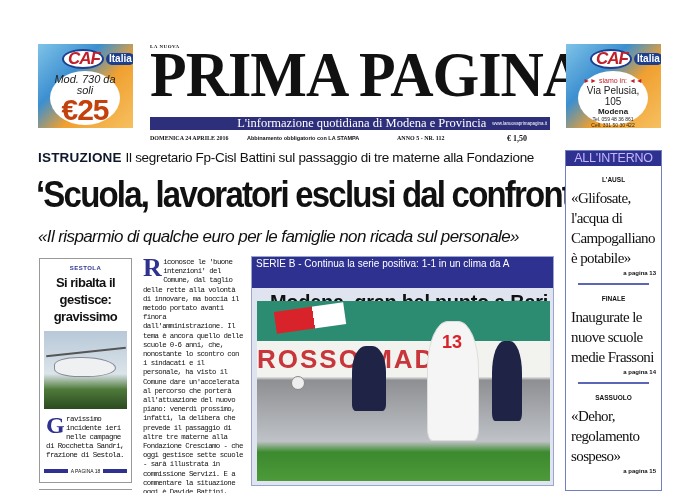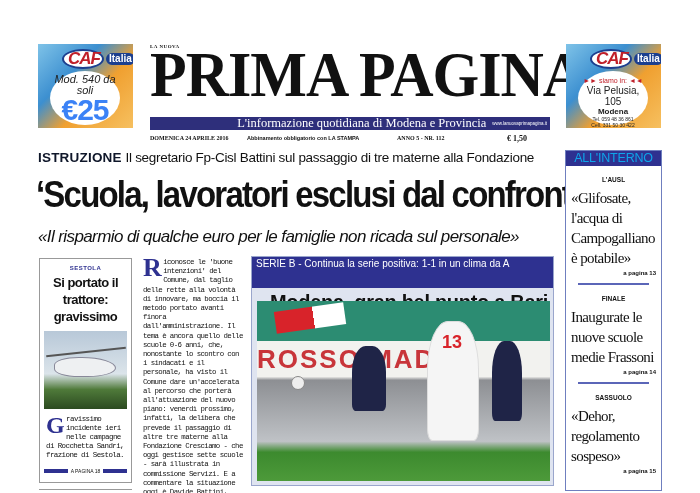--- a/index.html
+++ b/index.html
@@ -14,21 +14,21 @@
   .ad .caf { position: absolute; left: 24px; top: 4px; width: 84px; height: 22px; }
   .ad .caf-oval { position: absolute; left: 0; top: 1px; width: 42px; height: 20px; border-radius: 50%;
         background: #fff; border: 2px solid #1c3f8f; }
   .ad .caf-text { position: absolute; left: 6px; top: 1px; font-family: "Liberation Sans", sans-serif;
         font-weight: 900; font-size: 17px; color: #c0202a; letter-spacing: -1px; font-style: italic; }
   .ad .caf-italia { position: absolute; left: 44px; top: 5px; background: #1c3f8f; color: #fff;
         font-size: 10px; font-weight: 700; padding: 0 3px; line-height: 12px; border-radius: 6px; }
   .ad .circle { position: absolute; left: 12px; top: 27px; width: 70px; height: 54px; border-radius: 50%;
         background: #fff; text-align: center; }
   .ad-left .c-730 { font-size: 11px; font-style: italic; line-height: 11px; margin-top: 3px; color:#222;}
-  .ad-left .c-price { font-size: 30px; font-weight: 700; color: #3b82f6; line-height: 28px; letter-spacing: -1px; }
+  .ad-left .c-price { font-size: 30px; font-weight: 700; color: #c2410c; line-height: 28px; letter-spacing: -1px; }
   .ad-right .r1 { font-size: 7px; color: #c0202a; margin-top: 5px; line-height: 9px; }
   .ad-right .r2 { font-size: 10px; line-height: 11px; color: #222; }
   .ad-right .r3 { font-size: 8px; line-height: 9px; color: #222; font-weight: 700; }
   .ad-right .r4 { font-size: 5px; line-height: 6px; color: #222; }
 
   
   .masthead { position: absolute; left: 150px; top: 44px; width: 400px; }
   .kicker-small { font-family: "Liberation Serif", serif; font-size: 5px; font-weight: 700; letter-spacing: .5px; }
   .logo { font-family: "Liberation Serif", serif; font-weight: 900; font-size: 60px; line-height: 50px;
           letter-spacing: -1px; transform: scaleY(1.05); transform-origin: left top; white-space: nowrap; margin-top: 0px; }
@@ -83,40 +83,40 @@
   .flag { position: absolute; left: 18px; top: 6px; width: 70px; height: 22px; background: linear-gradient(90deg,#d8232a 0 55%, #fff 55% 100%); transform: rotate(-8deg); }
   .player { position: absolute; border-radius: 40% 40% 10% 10%; }
   .p1 { left: 95px; top: 45px; width: 34px; height: 65px; background: #1f2447; }
   .p2 { left: 170px; top: 20px; width: 52px; height: 120px; background: #f5f5f5; border: 1px solid #ddd; }
   .p2 .num { position: absolute; left: 14px; top: 10px; color: #d8232a; font-weight: 900; font-size: 18px; }
   .p3 { left: 235px; top: 40px; width: 30px; height: 80px; background: #1f2447; }
   .ball { position: absolute; left: 34px; top: 75px; width: 14px; height: 14px; border-radius: 50%; background: #eee; border: 1px solid #888; }
 
   
   .sidebar { position: absolute; left: 565px; top: 150px; width: 97px; height: 341px; border: 1px solid #6f7fbf; background: #fff; }
-  .sb-head { background: #2e3190; color: #0ea5e9; font-size: 12.5px; text-align: center; line-height: 15px; height: 15px; letter-spacing: -.2px; }
+  .sb-head { background: #2e3190; color: #c4b5fd; font-size: 12.5px; text-align: center; line-height: 15px; height: 15px; letter-spacing: -.2px; }
   .sb-item { padding: 0 5px; }
   .sb-kicker { text-align: center; font-size: 6.5px; font-weight: 900; margin-top: 10px; }
   .sb-title { font-family: "Liberation Serif", serif; font-weight: 400; font-size: 15px; line-height: 20px; margin-top: 5px; letter-spacing: -.6px; }
   .sb-page { text-align: right; font-size: 6px; font-weight: 700; margin-top: 2px; }
   .sb-sep { height: 2px; background: #5b66b8; margin: 7px 12px 0; }
 
   .bottom-line { position: absolute; left: 39px; top: 489px; width: 93px; height: 1px; background: #999; }
 </style>
 </head>
 <body>
 
 <div class="ad ad-left">
   <div class="caf">
     <div class="caf-oval"></div>
     <span class="caf-text">CAF</span>
     <span class="caf-italia">Italia</span>
   </div>
   <div class="circle">
-    <div class="c-730">Mod. 540 da soli</div>
+    <div class="c-730">Mod. 730 da soli</div>
     <div class="c-price">€25</div>
 
   </div>
 </div>
 
 <div class="masthead">
   <div class="kicker-small">LA NUOVA</div>
   <div class="logo">PRIMA PAGINA</div>
   <div class="tagline-bar">
     <span class="tagline">L'informazione quotidiana di Modena e Provincia</span>
@@ -148,21 +148,21 @@
 <div class="kicker">
   <span class="cat">ISTRUZIONE</span>
   <span class="txt">Il segretario Fp-Cisl Battini sul passaggio di tre materne alla Fondazione</span>
 </div>
 
 <div class="headline">‘Scuola, lavoratori esclusi dal confronto’</div>
 <div class="subhead">«Il risparmio di qualche euro per le famiglie non ricada sul personale»</div>
 
 <div class="leftbox">
   <div class="lb-kicker">SESTOLA</div>
-  <div class="lb-title">Si portato il trattore: gravissimo</div>
+  <div class="lb-title">Si ribalta il gestisce: gravissimo</div>
   <div class="lb-photo">
     <div class="rotor"></div>
     <div class="heli"></div>
   </div>
   <div class="lb-text">
     <span class="dropcap">G</span><span>ravissimo incidente ieri nelle campagne di Rocchetta Sandri, frazione di Sestola.</span>
   </div>
   <div class="pageref">
     <div class="bar"></div>
       <span class="lbl">A PAGINA 18</span>

